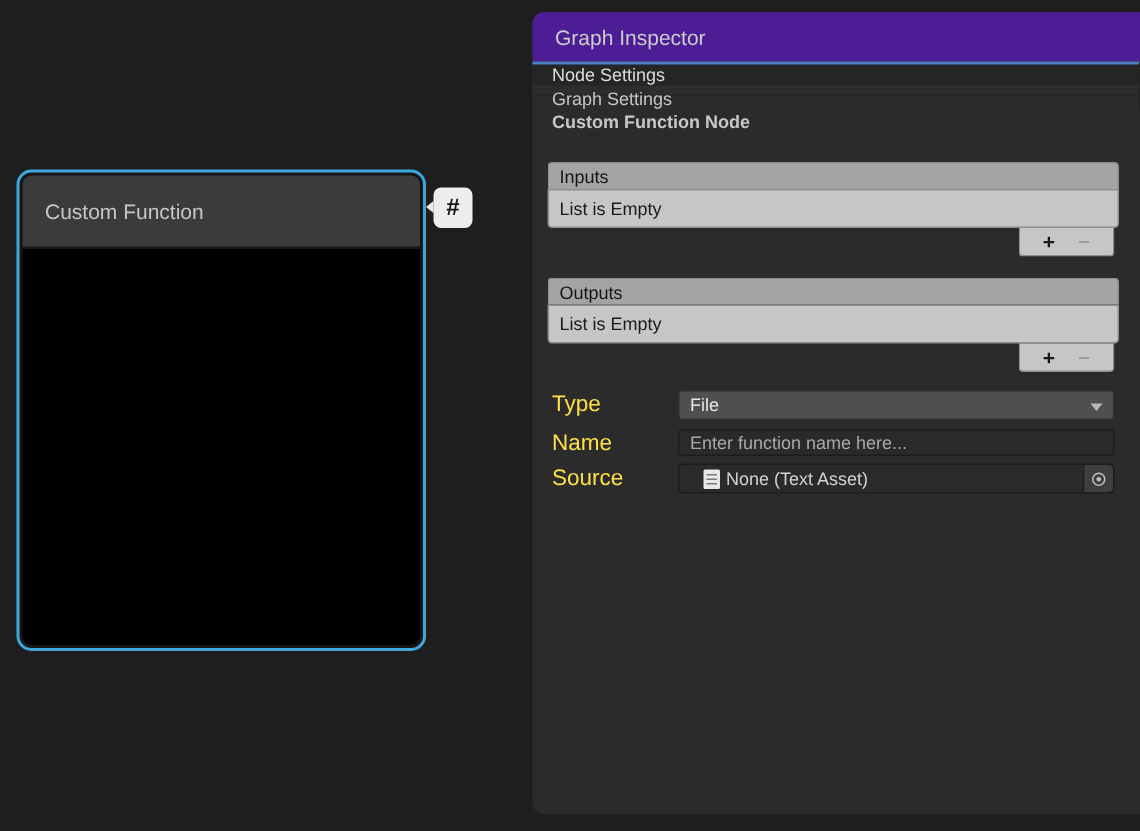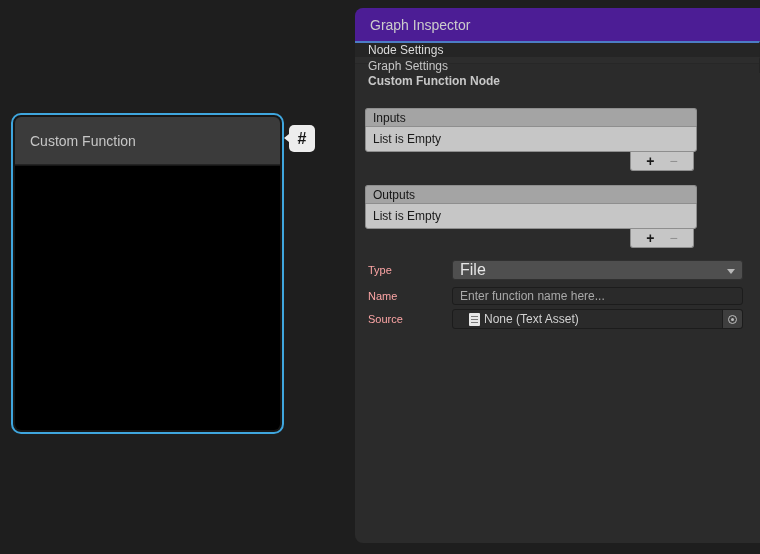--- a/index.html
+++ b/index.html
@@ -97,21 +97,21 @@
 
   .section-heading {
     position: absolute;
     left: 13px; top: 66px;
     font-size: 12px;
     font-weight: bold;
     color: #c8c8c8;
   }
 
   
-  .rlist { position: absolute; left: 10px; width: 332px; }
+  .rlist { position: absolute; left: 10px; width: 381px; }
   .rlist.inputs  { top: 100px; }
   .rlist.outputs { top: 177px; }
   .rlist-header {
     height: 18px;
     background: #a4a4a4;
     border: 1px solid #8e8e8e;
     border-bottom: none;
     border-radius: 3px 3px 0 0;
     color: #151515;
     font-size: 12px;
@@ -148,32 +148,32 @@
   .btn-add { color: #1a1a1a; font-weight: bold; }
   .btn-remove { color: #8f8f8f; }
 
   
   .prop-row { position: absolute; left: 13px; right: 17px; height: 20px; }
   .prop-row.type   { top: 252px; }
   .prop-row.name   { top: 278px; height: 18px; }
   .prop-row.source { top: 301px; }
   .prop-label {
     position: absolute; left: 0; top: 0;
-    font-size: 11px; color: #fca5a5;
+    font-size: 15px; color: #fde047;
     line-height: 20px;
   }
   .prop-control { position: absolute; left: 84px; right: 0; top: 0; bottom: 0; }
 
   .dropdown {
     width: 100%; height: 100%;
     background: #4f4f4f;
     border: 1px solid #303030;
     border-radius: 3px;
     color: #e6e6e6;
-    font-size: 16px;
+    font-size: 12px;
     display: flex; align-items: center;
     padding-left: 7px;
     position: relative;
     cursor: default;
   }
   .dropdown .chevron {
     position: absolute; right: 7px; top: 8px;
     width: 0; height: 0;
     border-left: 4px solid transparent;
     border-right: 4px solid transparent;

